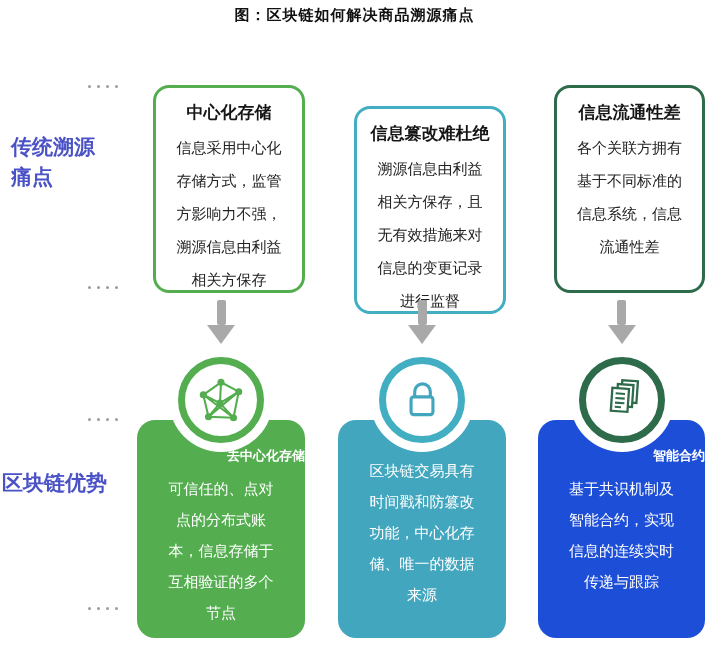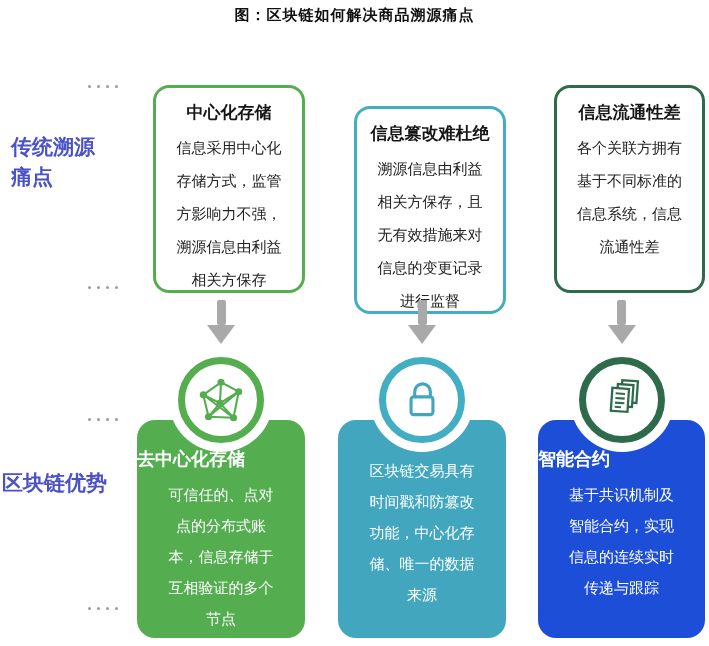--- a/index.html
+++ b/index.html
@@ -67,21 +67,21 @@
   .c3 .icon-circle{border-color:#2e6b4b;}
 
   .adv-card{
     position:absolute;top:420px;left:0;right:0;height:218px;
     border-radius:18px;z-index:1;box-sizing:border-box;padding-top:27px;
   }
   .c1 .adv-card{background:#54ae50;}
   .c2 .adv-card{background:#41a6be;}
   .c3 .adv-card{background:#1d4ed8;}
   .adv-title{
-    text-align:left;font-size:18px;font-weight:bold;color:#ffffff;
+    text-align:right;font-size:13px;font-weight:bold;color:#ffffff;
   }
   .adv-body{
     width:114px;margin:8px auto 0 auto;text-align:center;
     font-size:15px;line-height:31px;color:#ffffff;
   }
 </style>
 </head>
 <body>
 
 <div class="stage">

